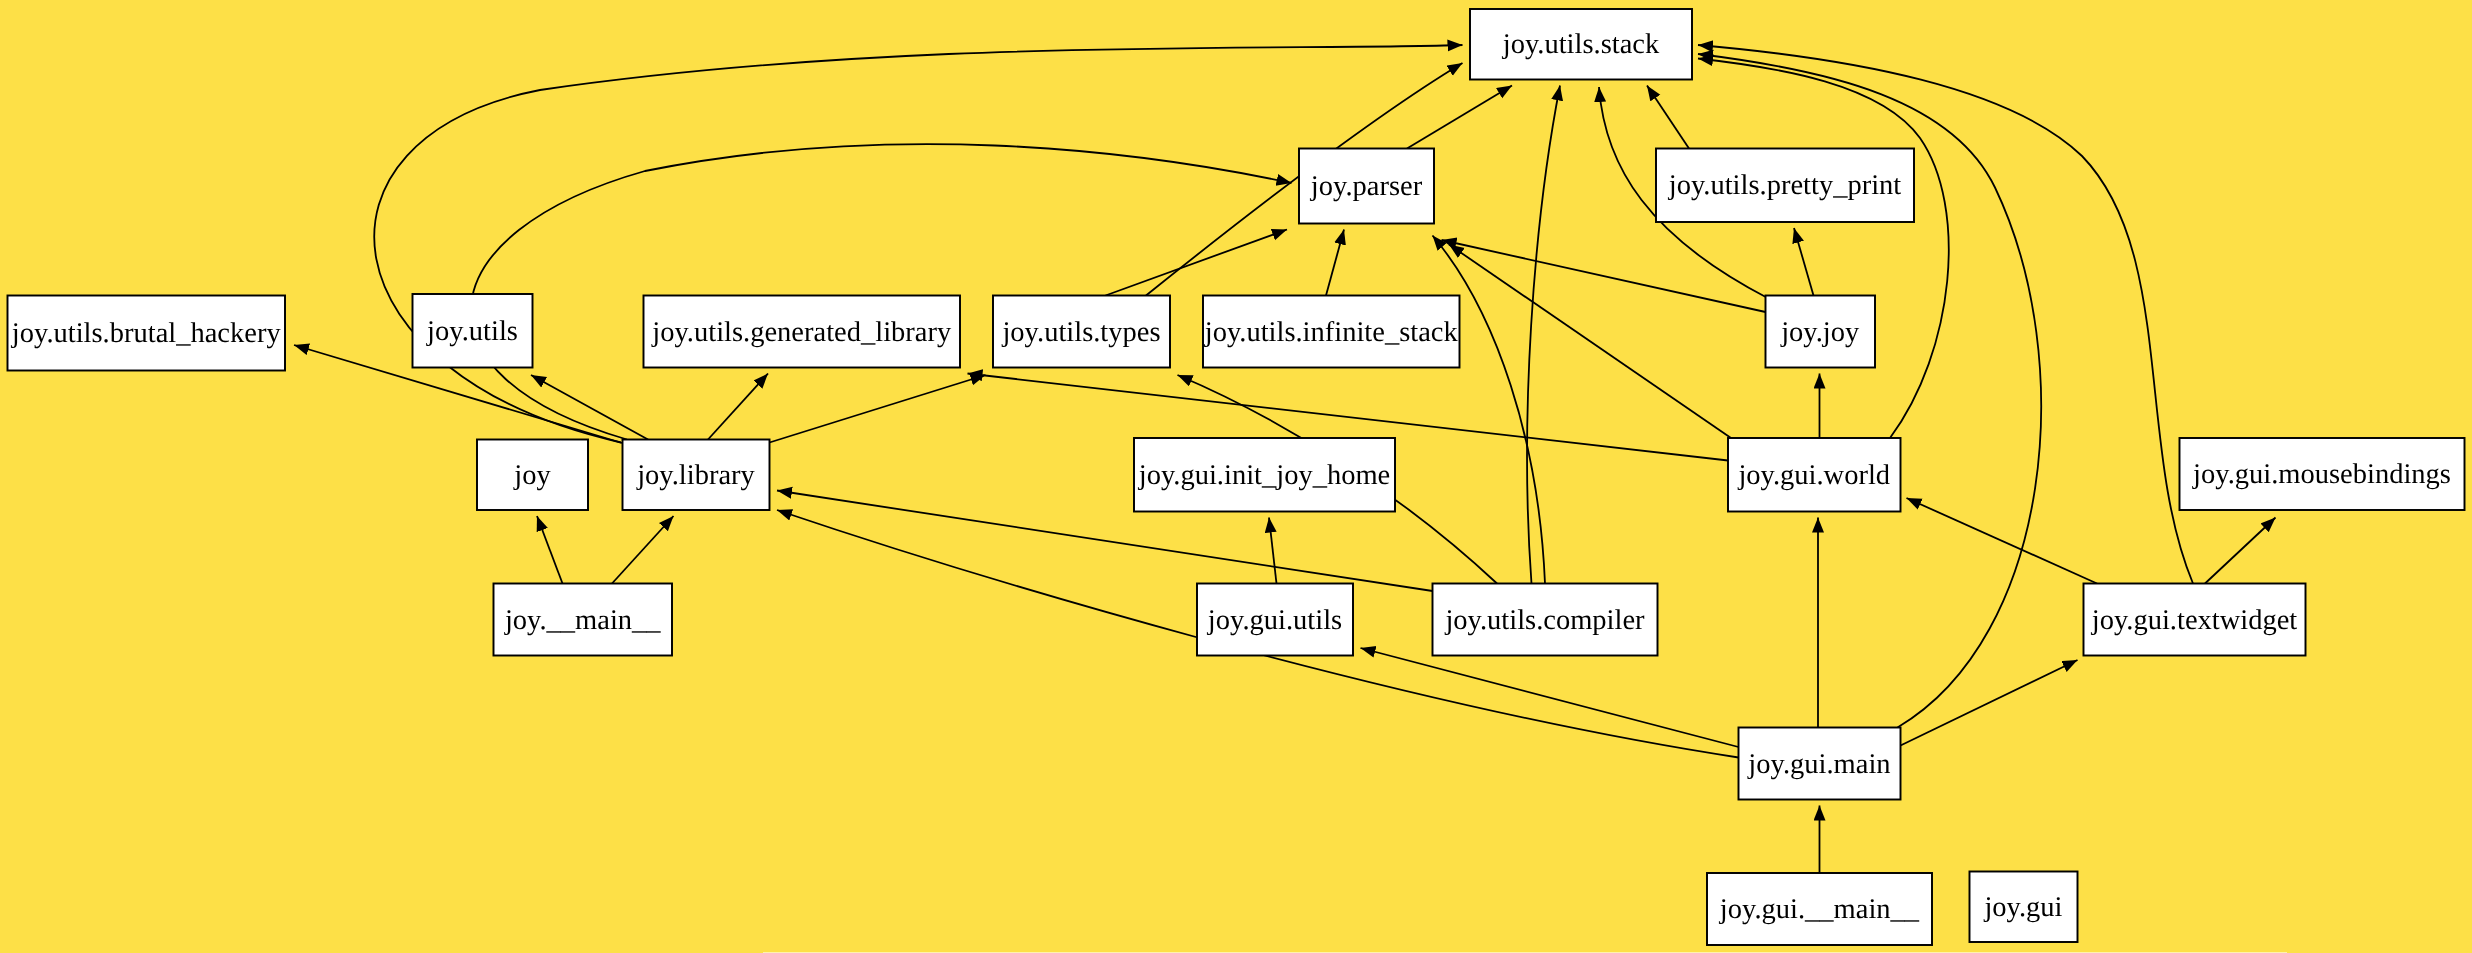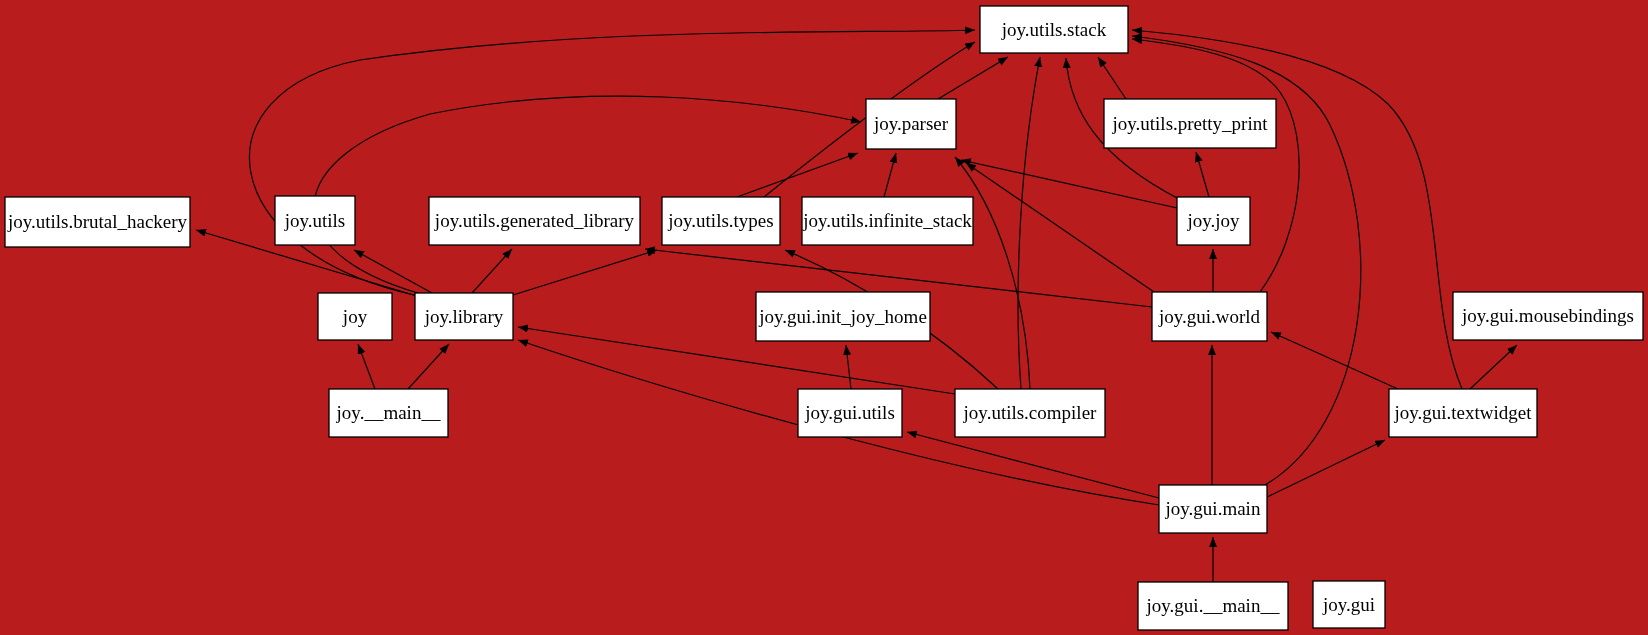--- a/index.html
+++ b/index.html
@@ -4,21 +4,21 @@
 <style>
   html, body {
     margin: 0;
     padding: 0;
     background: #ffffff;
   }
   .canvas {
     position: relative;
     width: 1648px;
     height: 635px;
-    background: #b91c1c;
+    background: #fde047;
     overflow: hidden;
     text-decoration: underline;
   }
   svg {
     display: block;
   }
   .edge {
     fill: none;
     stroke: #000000;
     stroke-width: 1.2;

